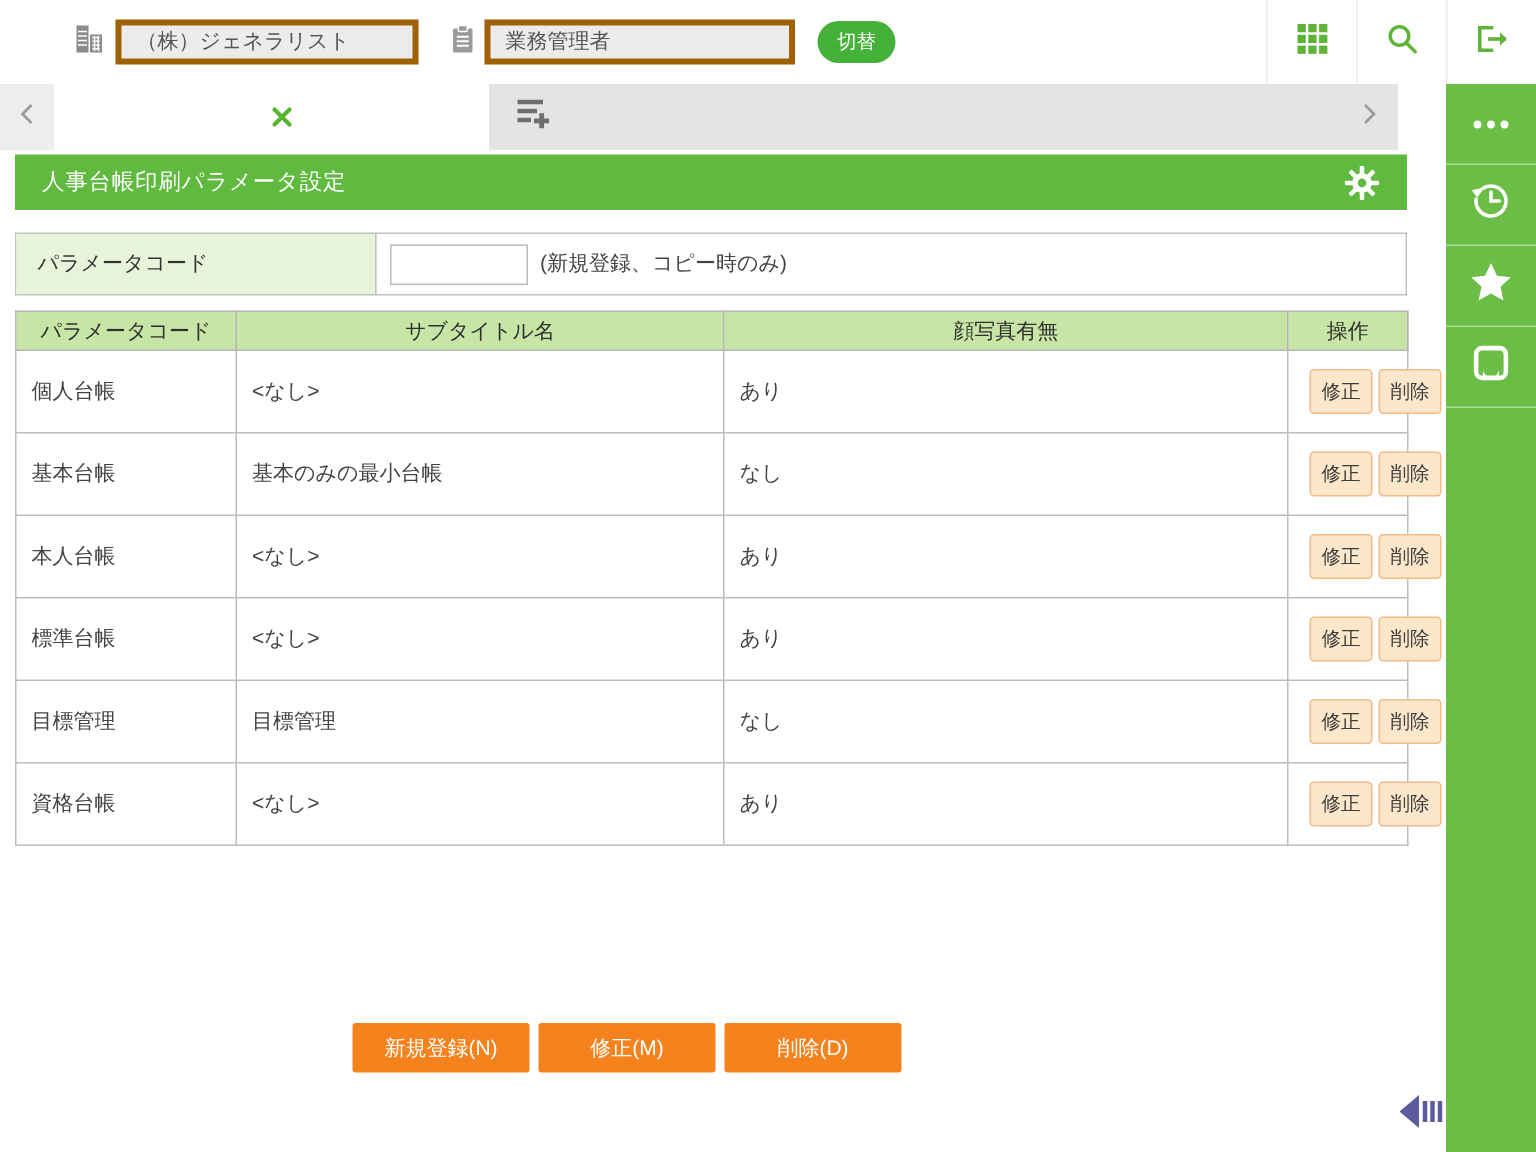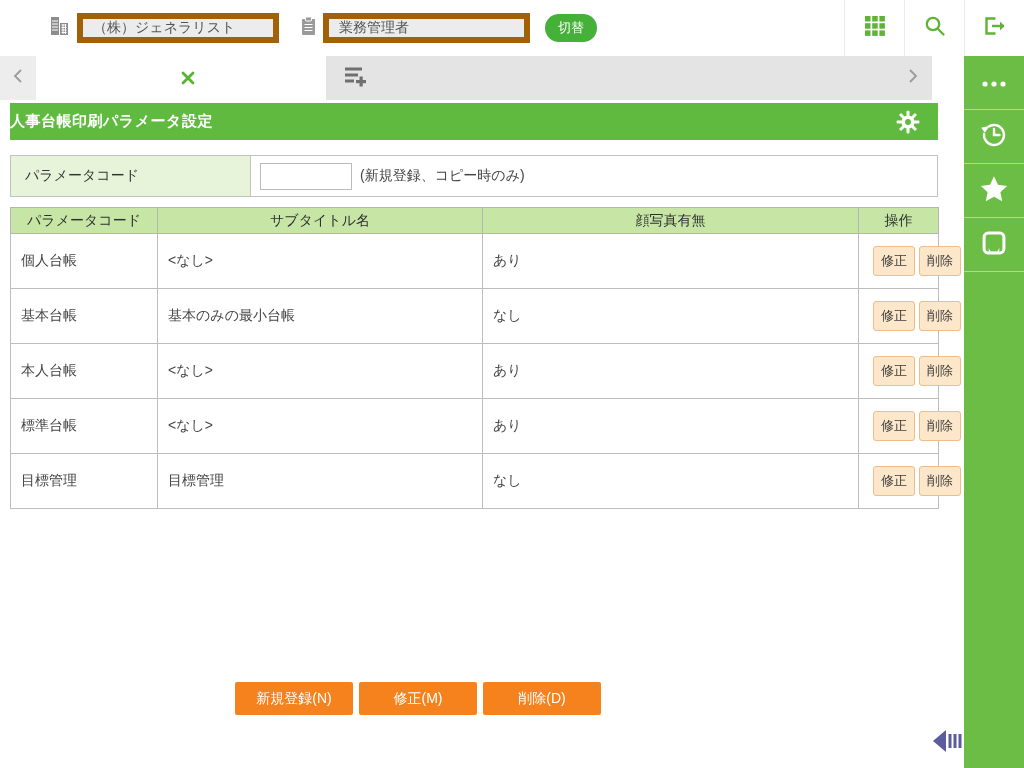--- a/index.html
+++ b/index.html
@@ -2,21 +2,21 @@
 <html><head>
 <meta charset="utf-8">
 <style>
   * { margin:0; padding:0; box-sizing:border-box; }
   html,body { width:1024px; height:768px; overflow:hidden; }
   body { font-family:"Liberation Sans", sans-serif; background:#fff; position:relative; }
 
   
   .topbar { position:absolute; top:0; left:0; width:1024px; height:56px; background:#fff; display:flex; align-items:center; }
   .topbar .ic { flex:0 0 auto; }
-  .tb-input { height:30px; background:#ececec; border:6px solid #a16207; font-size:14px; color:#555; padding:0 10px; }
+  .tb-input { height:30px; background:#ececec; border:4px solid #a16207; font-size:14px; color:#555; padding:0 10px; }
   #company-input { width:202px; margin-left:7px; }
   #role-input { width:207px; margin-left:5px; }
   .bld { margin-left:48px; }
   .clip { margin-left:19px; }
   .switch-btn { margin-left:15px; width:52px; height:28px; border:none; border-radius:14px; background:#45b139; color:#fff; font-size:13px; cursor:pointer; font-family:inherit; }
   .top-icons { position:absolute; right:0; top:0; height:56px; display:flex; }
   .top-icon-cell { width:60px; height:56px; display:flex; align-items:center; justify-content:center; border-left:1px solid #ebebeb; cursor:pointer; background:#fff; }
 
   
   .tabstrip { position:absolute; top:56px; left:0; width:932px; height:44px; background:#e4e4e4; }
@@ -26,21 +26,21 @@
   .tab-close { margin-left:14px; display:flex; cursor:pointer; }
   .tab-add { position:absolute; left:330px; top:0; width:52px; height:44px; display:flex; align-items:center; justify-content:center; cursor:pointer; }
   .tab-next { position:absolute; right:6px; top:0; width:26px; height:44px; display:flex; align-items:center; justify-content:center; cursor:pointer; }
 
   
   .sidebar { position:absolute; left:964px; top:56px; width:60px; height:712px; background:#6cbd46; }
   .sb-cell { width:60px; height:54px; display:flex; align-items:center; justify-content:center; border-bottom:1px solid rgba(255,255,255,.45); cursor:pointer; }
 
   
   .title-bar { position:absolute; left:10px; top:103px; width:928px; height:37px; background:#5fba3f; display:flex; align-items:center; }
-  .title-bar h1 { font-size:15px; color:#fff; font-weight:bold; letter-spacing:.5px; }
+  .title-bar h1 { font-size:15px; color:#fff; font-weight:normal; margin-left:18px; letter-spacing:.5px; }
   .gear-btn { position:absolute; right:16px; top:5px; width:28px; height:28px; display:flex; align-items:center; justify-content:center; cursor:pointer; }
 
   
   .param-box { position:absolute; left:10px; top:155px; width:928px; height:42px; border:1px solid #c2c2c2; display:flex; background:#fff; }
   .param-label { width:240px; background:#e8f4da; border-right:1px solid #c2c2c2; display:flex; align-items:center; padding-left:14px; font-size:14px; color:#333; }
   .param-right { display:flex; align-items:center; }
   .param-input { width:92px; height:27px; border:1px solid #bbb; margin-left:9px; font-size:14px; padding:0 6px; font-family:inherit; }
   .param-note { font-size:14px; color:#444; margin-left:8px; }
 
   
@@ -254,20 +254,26 @@
       <td>&lt;なし&gt;</td>
       <td>あり</td>
       <td class="ops-cell"><span class="mini-btn">修正</span><span class="mini-btn">削除</span></td>
     </tr>
     <tr>
       <td>目標管理</td>
       <td>目標管理</td>
       <td>なし</td>
       <td class="ops-cell"><span class="mini-btn">修正</span><span class="mini-btn">削除</span></td>
     </tr>
+    <tr>
+      <td>資格台帳</td>
+      <td>&lt;なし&gt;</td>
+      <td>あり</td>
+      <td class="ops-cell"><span class="mini-btn">修正</span><span class="mini-btn">削除</span></td>
+    </tr>
   </tbody>
 </table>
 
 <div class="footer-btns">
   <button>新規登録(N)</button>
   <button>修正(M)</button>
   <button>削除(D)</button>
 </div>
 
 <span class="collapse-ic">

